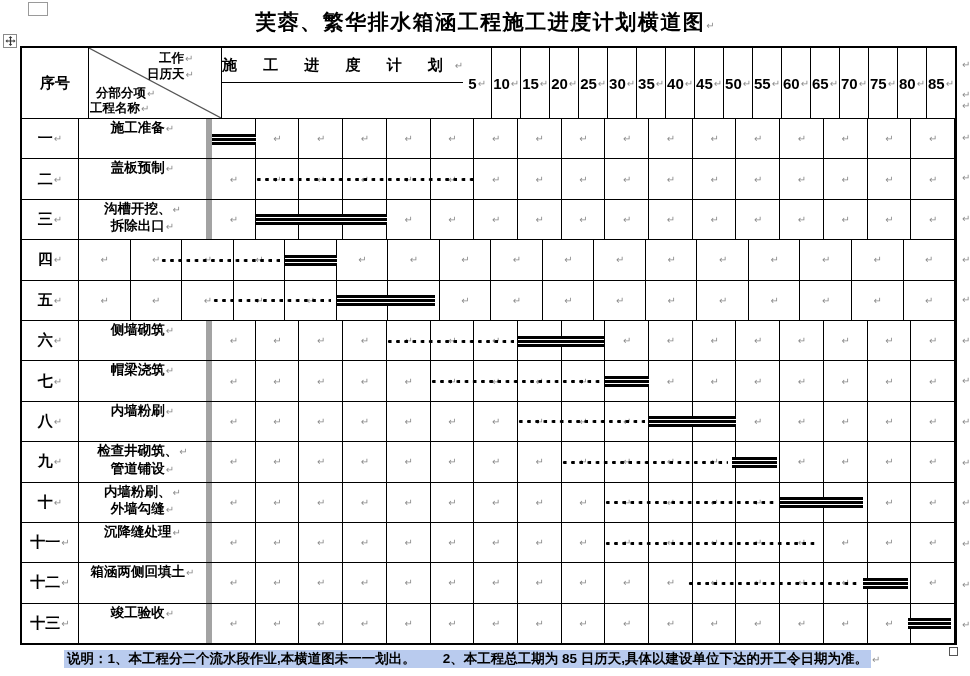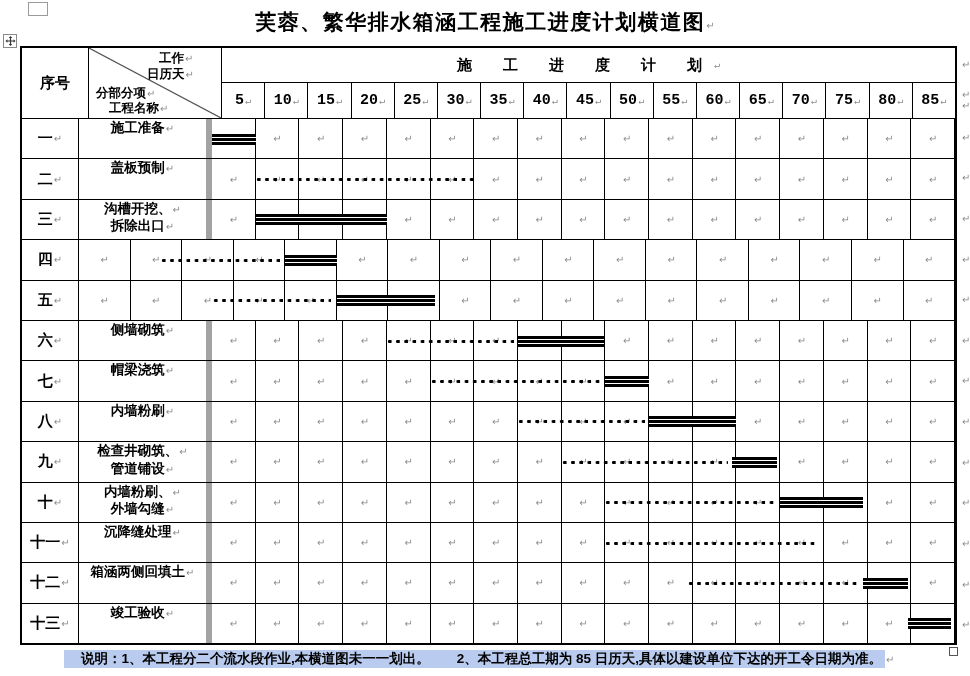--- a/index.html
+++ b/index.html
@@ -31,21 +31,21 @@
   
   .tbl { position:absolute; left:20px; top:46px; width:937px; height:599px;
     border:2px solid #000; display:flex; flex-direction:column; background:#fff; }
   .thead { height:71px; display:flex; border-bottom:1px solid #000; }
   .seq-h { width:67px; border-right:1px solid #000; display:flex; align-items:center;
     justify-content:center; font-weight:bold; font-size:15px; }
   .diag { width:133px; border-right:1px solid #000; position:relative;
     font-size:12.5px; font-weight:bold; }
   .diag svg { position:absolute; inset:0; width:100%; height:100%; }
   .diag .dtxt { position:absolute; white-space:nowrap; }
-  .right-h { flex:1; display:flex; flex-direction:column;font-family:Liberation Mono, monospace; }
+  .right-h { flex:1; display:flex; flex-direction:row; }
   .progress-h { height:35px; border-bottom:1px solid #000; display:flex;
     align-items:center; justify-content:center; font-size:15px; font-weight:bold;
     letter-spacing:11px; }
   .daynums { flex:1; display:flex; }
   .dn { flex:1; border-right:1px solid #000; display:flex; align-items:center;
     justify-content:center; font-size:15px; font-weight:bold; }
   .dn:last-child { border-right:none; }
 
   .rows { flex:1; display:flex; flex-direction:column; }
   .trow { flex:1; display:flex; border-bottom:1px solid #000; min-height:0; }
@@ -68,21 +68,21 @@
     background-size:8.2px 5px; }
 
   .right-gutter { position:absolute; left:961px; top:46px; width:12px; height:599px;
     display:flex; flex-direction:column; }
   .rg { display:flex; flex-direction:column; align-items:flex-start;
     justify-content:center; }
   .rg.h1 { height:36px; } .rg.h2 { height:35px; } .rg.dr { flex:1; }
 
   .note { position:absolute; left:64px; top:650px; font-size:13.5px;
     font-weight:bold; white-space:nowrap; }
-  .note .hl { padding:1px 3px 2px 17px; }
+  .note .hl { padding:1px 3px 2px 3px; }
   .note .gap { display:inline-block; width:27px; }
 
   .cross { width:11px; height:11px; display:block; }
 </style>
 </head>
 <body>
 
 <div class="page">
 
   <div class="margin-box"></div>
@@ -102,21 +102,21 @@
       <div class="seq-h">
         <span>序号</span>
       </div>
       <div class="diag">
         <svg viewBox="0 0 133 71" preserveAspectRatio="none">
           <line x1="0" y1="0" x2="133" y2="71" stroke="#555" stroke-width="1.2"></line>
         </svg>
         <span class="dtxt" style="left:70px; top:2px;"><span>工作</span><span class="p">↵</span></span>
         <span class="dtxt" style="left:58px; top:18px;"><span>日历天</span><span class="p">↵</span></span>
         <span class="dtxt" style="left:7px; top:37px;"><span>分部分项</span><span class="p">↵</span></span>
-        <span class="dtxt" style="left:20px; top:52px;"><span>工程名称</span><span class="p">↵</span></span>
+        <span class="dtxt" style="left:1px; top:52px;"><span>工程名称</span><span class="p">↵</span></span>
       </div>
       <div class="right-h">
         <div class="progress-h">
           <span>施 工 进 度 计 划</span>
             <span class="p">↵</span>
         </div>
         <div class="daynums">
             <div class="dn">
               <span>5</span>
               <span class="p">↵</span>

